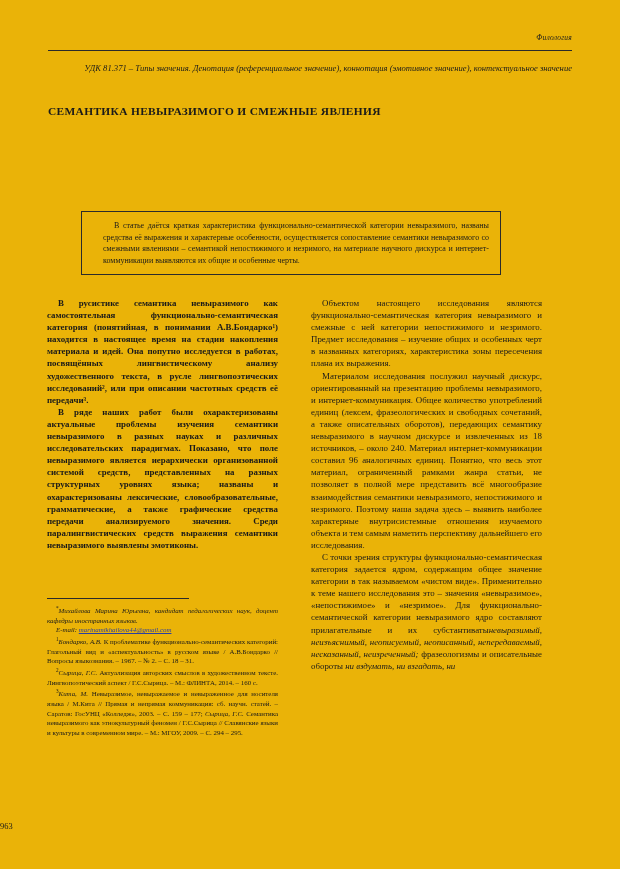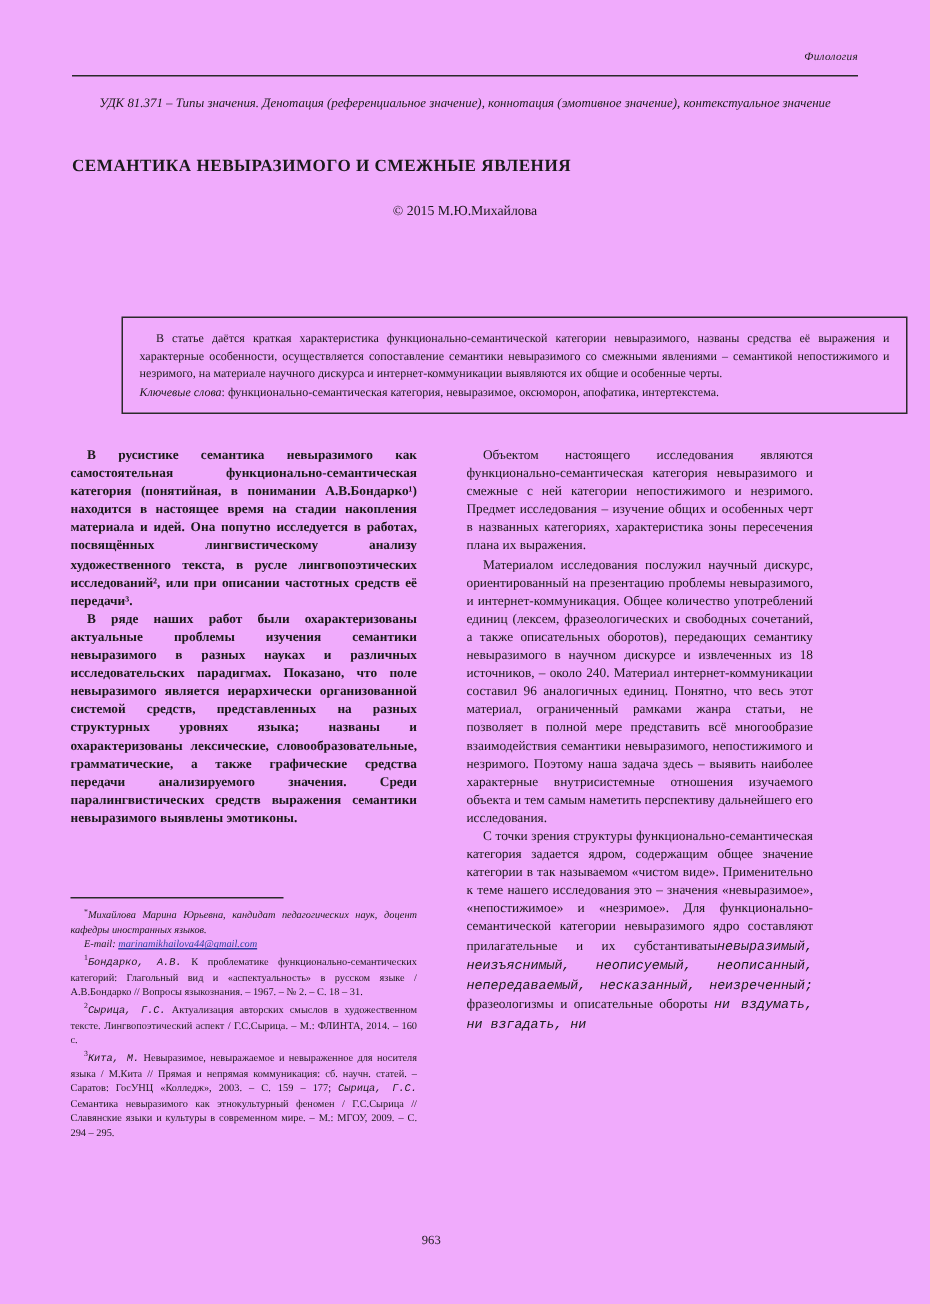--- a/index.html
+++ b/index.html
@@ -4,21 +4,21 @@
 <style>
   html, body {
     margin: 0;
     padding: 0;
     background: #ffffff;
   }
   .page {
     position: relative;
     width: 620px;
     height: 869px;
-    background: #f0abfc;
+    background: #eab308;
     margin: 0 auto;
     font-family: "Liberation Serif", "DejaVu Serif", serif;
     color: #1a1a1a;
     overflow: hidden;
   }
 
   
   .running-head {
     position: absolute;
     top: 33px;
@@ -39,21 +39,21 @@
 
   
   .udk {
     position: absolute;
     top: 62px;
     left: 48px;
     width: 524px;
     font-style: italic;
     font-size: 8.6px;
     line-height: 13.5px;
-    text-align: center;
+    text-align: right;
   }
 
   
   .title {
     position: absolute;
     top: 105px;
     left: 48px;
     width: 524px;
     font-weight: bold;
     font-size: 11.4px;
@@ -82,24 +82,24 @@
     width: 524px;
     text-align: center;
     font-size: 7.4px;
   }
 
   
   .abstract-box {
     position: absolute;
     top: 211px;
     left: 81px;
-    width: 524px;
+    width: 420px;
     border: 1px solid #2b2b2b;
     box-sizing: border-box;
-    padding: 8px 11px 8px 11px;
+    padding: 8px 11px 8px 21px;
   }
   .abstract-text {
     font-size: 8px;
     line-height: 11.6px;
     text-align: justify;
     text-justify: inter-word;
     text-indent: 11px;
     margin: 0;
   }
   .keywords {
@@ -158,48 +158,46 @@
   .fn-email { font-style: italic; }
   .fn-email .mail-link {
     color: #2b3fa0;
     text-decoration: underline;
   }
   .fn-num {
     vertical-align: super;
     font-size: 5.2px;
     font-style: normal;
   }
-  .it { font-style: italic; font-family: Liberation Mono, monospace; }
+  .it { font-style: italic; }
 
   
   .page-number {
     position: absolute;
     bottom: 38px;
     left: 0;
     width: 575px;
-    text-align: center;
+    text-align: left;
     font-size: 8.4px;
   }
 </style>
 </head>
 <body>
 
 <div class="page">
 
   <div class="running-head">Филология</div>
   <div class="head-rule"></div>
 
   <div class="udk">УДК 81.371 – Типы значения. Денотация (референциальное значение), коннотация (эмотивное значение), контекстуальное значение</div>
 
   <div class="title">СЕМАНТИКА НЕВЫРАЗИМОГО И СМЕЖНЫЕ ЯВЛЕНИЯ</div>
-  <div class="copyright">© 2015 М.Ю.Михайлова</div>
 
   <div class="abstract-box">
     <p class="abstract-text">В статье даётся краткая характеристика функционально-семантической категории невыразимого, названы средства её выражения и характерные особенности, осуществляется сопоставление семантики невыразимого со смежными явлениями – семантикой непостижимого и незримого, на материале научного дискурса и интернет-коммуникации выявляются их общие и особенные черты.</p>
-    <p class="keywords"><span class="kw-label">Ключевые слова</span><span>: функционально-семантическая категория, невыразимое, оксюморон, апофатика, интертекстема.</span></p>
   </div>
 
   <div class="col col-left">
     <p>В русистике семантика невыразимого как самостоятельная функционально-семантическая категория (понятийная, в понимании А.В.Бондарко¹) находится в настоящее время на стадии накопления материала и идей. Она попутно исследуется в работах, посвящённых лингвистическому анализу художественного текста, в русле лингвопоэтических исследований², или при описании частотных средств её передачи³.</p>
     <p>В ряде наших работ были охарактеризованы актуальные проблемы изучения семантики невыразимого в разных науках и различных исследовательских парадигмах. Показано, что поле невыразимого является иерархически организованной системой средств, представленных на разных структурных уровнях языка; названы и охарактеризованы лексические, словообразовательные, грамматические, а также графические средства передачи анализируемого значения. Среди паралингвистических средств выражения семантики невыразимого выявлены эмотиконы.</p>
   </div>
 
   <div class="col col-right">
     <p>Объектом настоящего исследования являются функционально-семантическая категория невыразимого и смежные с ней категории непостижимого и незримого. Предмет исследования – изучение общих и особенных черт в названных категориях, характеристика зоны пересечения плана их выражения.</p>
     <p>Материалом исследования послужил научный дискурс, ориентированный на презентацию проблемы невыразимого, и интернет-коммуникация. Общее количество употреблений единиц (лексем, фразеологических и свободных сочетаний, а также описательных оборотов), передающих семантику невыразимого в научном дискурсе и извлеченных из 18 источников, – около 240. Материал интернет-коммуникации составил 96 аналогичных единиц. Понятно, что весь этот материал, ограниченный рамками жанра статьи, не позволяет в полной мере представить всё многообразие взаимодействия семантики невыразимого, непостижимого и незримого. Поэтому наша задача здесь – выявить наиболее характерные внутрисистемные отношения изучаемого объекта и тем самым наметить перспективу дальнейшего его исследования.</p>

